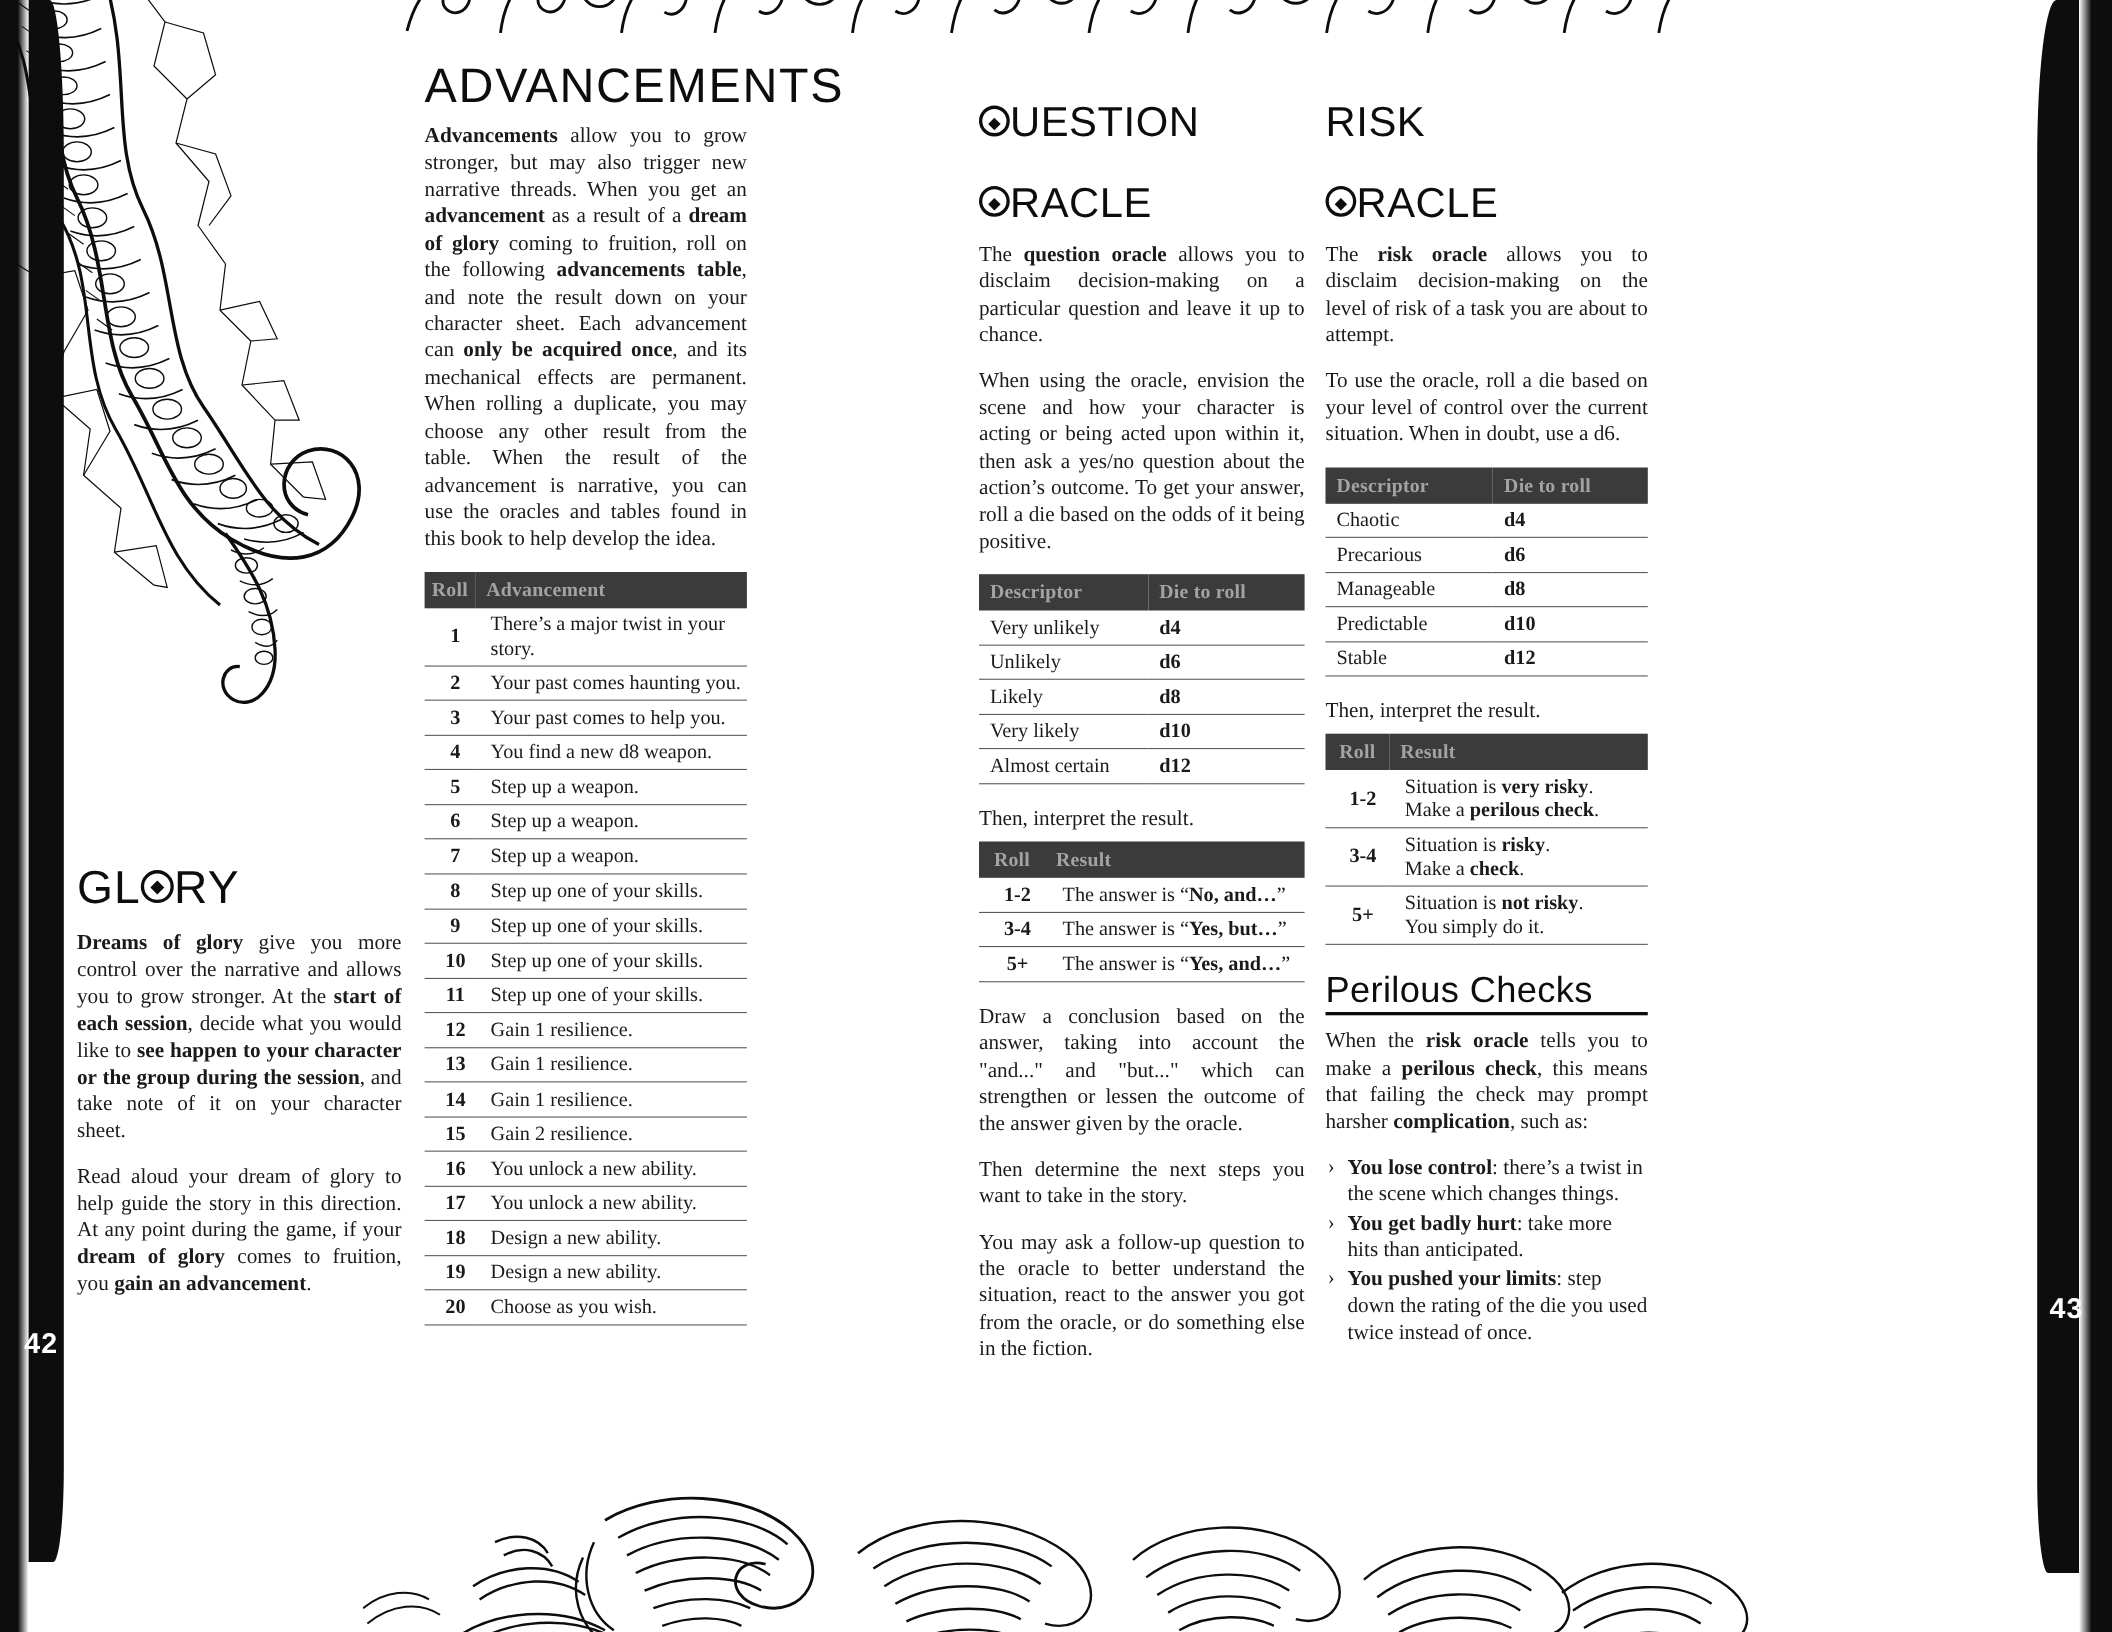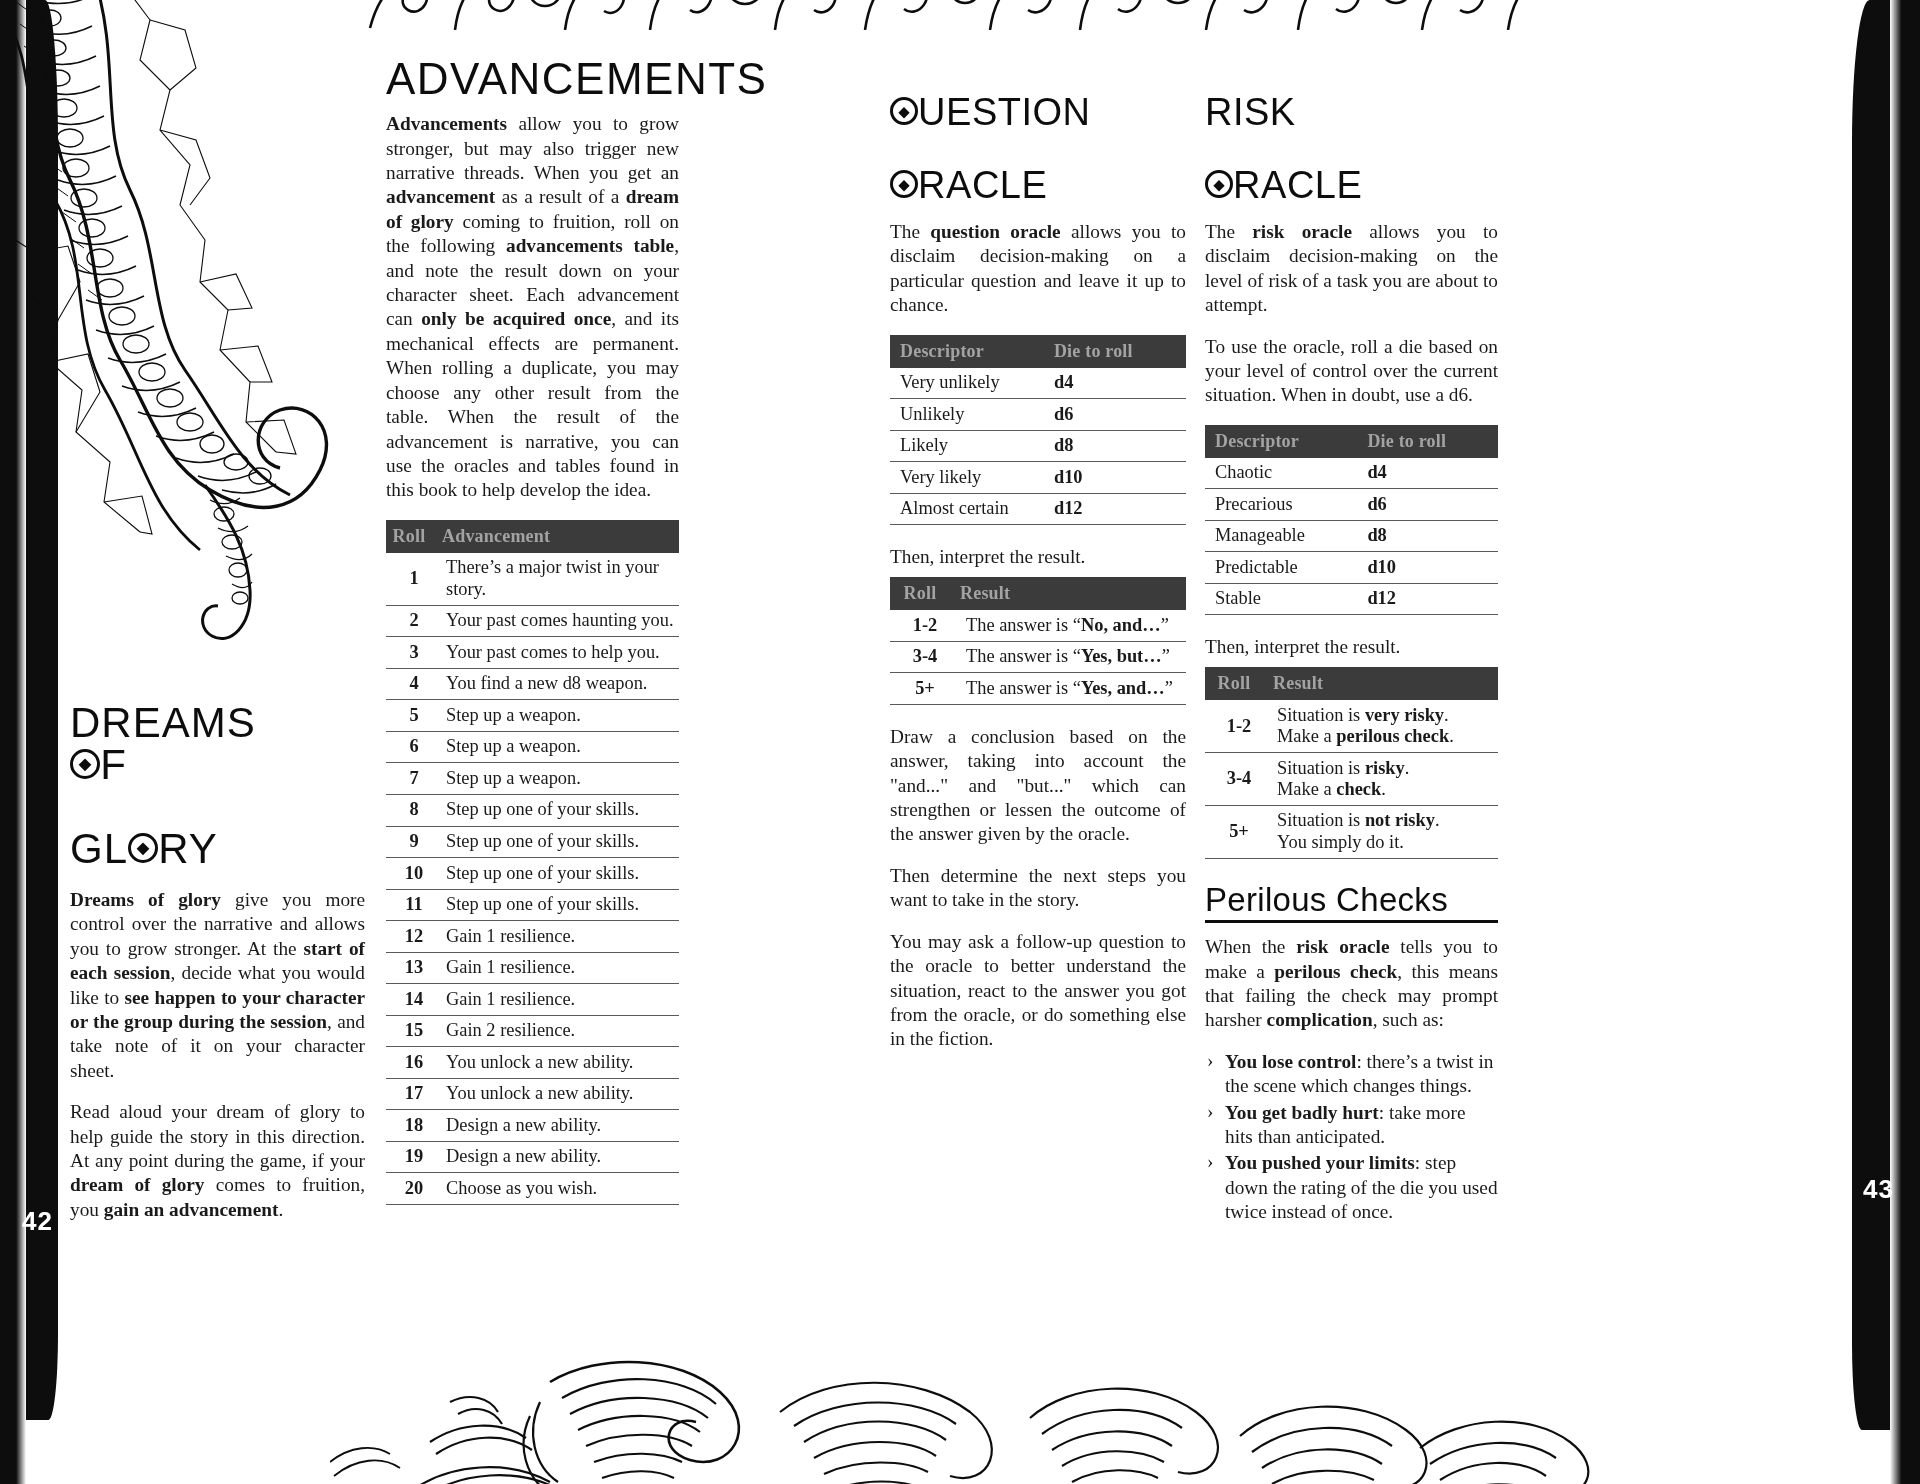--- a/index.html
+++ b/index.html
@@ -332,22 +332,21 @@
       </g>
       <g stroke-width="1.8">
         <path d="M0 120 C20 104 44 102 60 112"></path>
         <path d="M4 134 C26 116 52 114 70 126"></path>
       </g>
     </svg>
   </div>
 
   <div class="col" id="col-left">
     <h2 class="display-h h-dreams">
-      <span>DREAMS
-        <span class="oglyph"><span class="ring" style="width:0.72em;height:0.72em;"></span><span class="dia"></span></span>F</span><br>
+      <br>
       <span>GL<span class="oglyph"><span class="ring" style="width:0.72em;height:0.72em;"></span><span class="dia"></span></span>RY</span>
     </h2>
     <p class="body"><b>Dreams of glory</b> give you more control over the narrative and allows you to grow stronger. At the <b>start of each session</b>, decide what you would like to <b>see happen to your character or the group during the session</b>, and take note of it on your character sheet.</p>
     <p class="body">Read aloud your dream of glory to help guide the story in this direction. At any point during the game, if your <b>dream of glory</b> comes to fruition, you <b>gain an advancement</b>.</p>
   </div>
 
   <div class="col" id="col-adv">
     <h2 class="display-h h-advancements">ADVANCEMENTS</h2>
     <p class="body"><b>Advancements</b> allow you to grow stronger, but may also trigger new narrative threads. When you get an <b>advancement</b> as a result of a <b>dream of glory</b> coming to fruition, roll on the following <b>advancements table</b>, and note the result down on your character sheet. Each advancement can <b>only be acquired once</b>, and its mechanical effects are permanent. When rolling a duplicate, you may choose any other result from the table. When the result of the advancement is narrative, you can use the oracles and tables found in this book to help develop the idea.</p>
 
@@ -443,20 +442,21 @@
     </table>
   </div>
 
   <div class="col" id="col-q">
     <h2 class="display-h h-question">
       <span><span class="oglyph"><span class="ring" style="width:0.74em;height:0.74em;"></span><span class="dia"></span></span>UESTION</span><br>
       <span><span class="oglyph"><span class="ring" style="width:0.74em;height:0.74em;"></span><span class="dia"></span></span>RACLE</span>
     </h2>
 
     <p class="body">The <b>question oracle</b> allows you to disclaim decision-making on a particular question and leave it up to chance.</p>
+    <p class="body">When using the oracle, envision the scene and how your character is acting or being acted upon within it, then ask a yes/no question about the action’s outcome. To get your answer, roll a die based on the odds of it being positive.</p>
 
     <table class="rt t-qdesc">
       <thead>
         <tr>
           <th>Descriptor</th>
           <th>Die to roll</th>
         </tr>
       </thead>
       <tbody>
           <tr>

